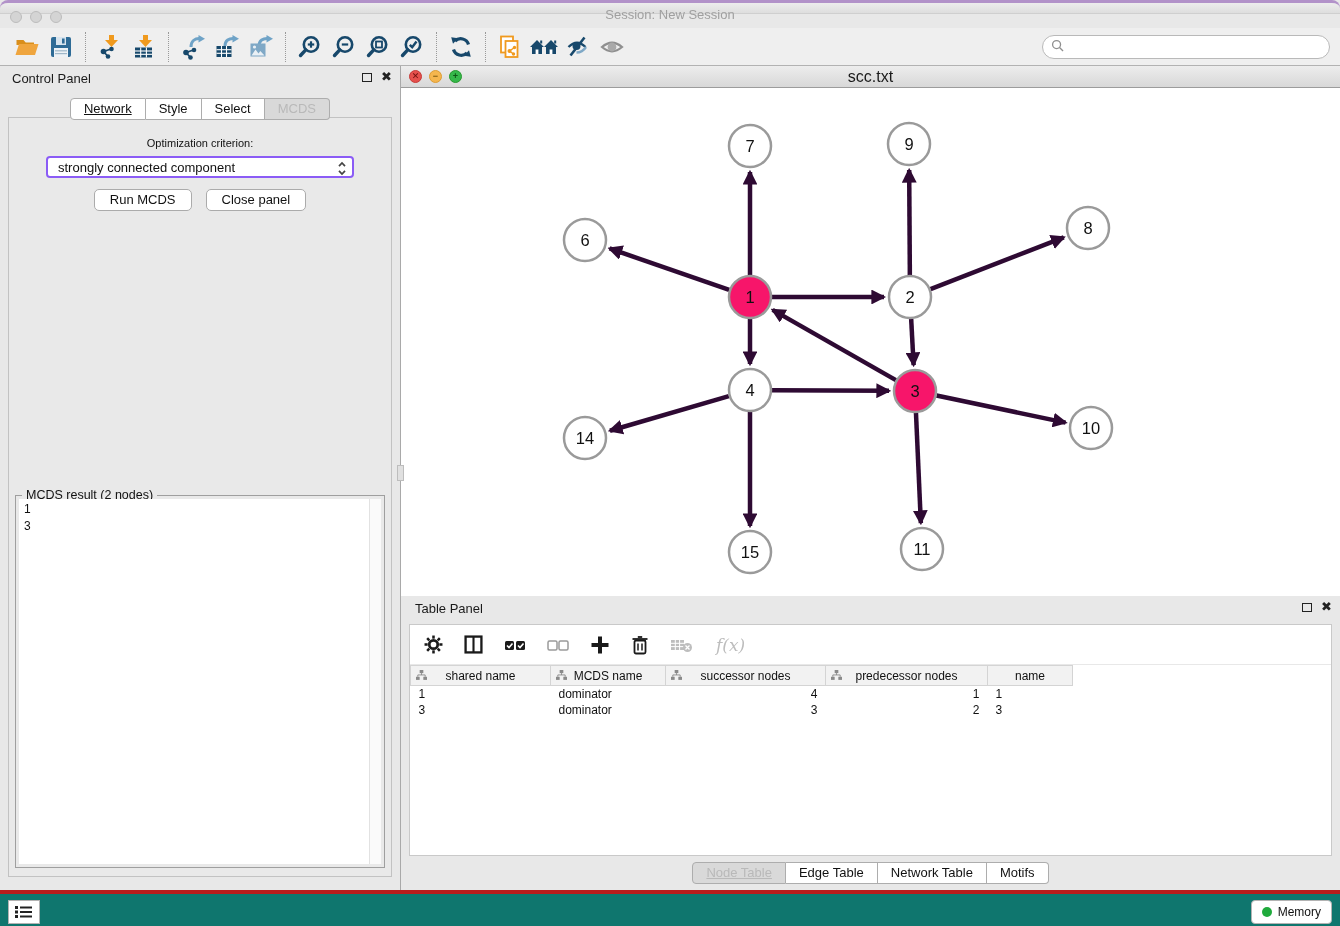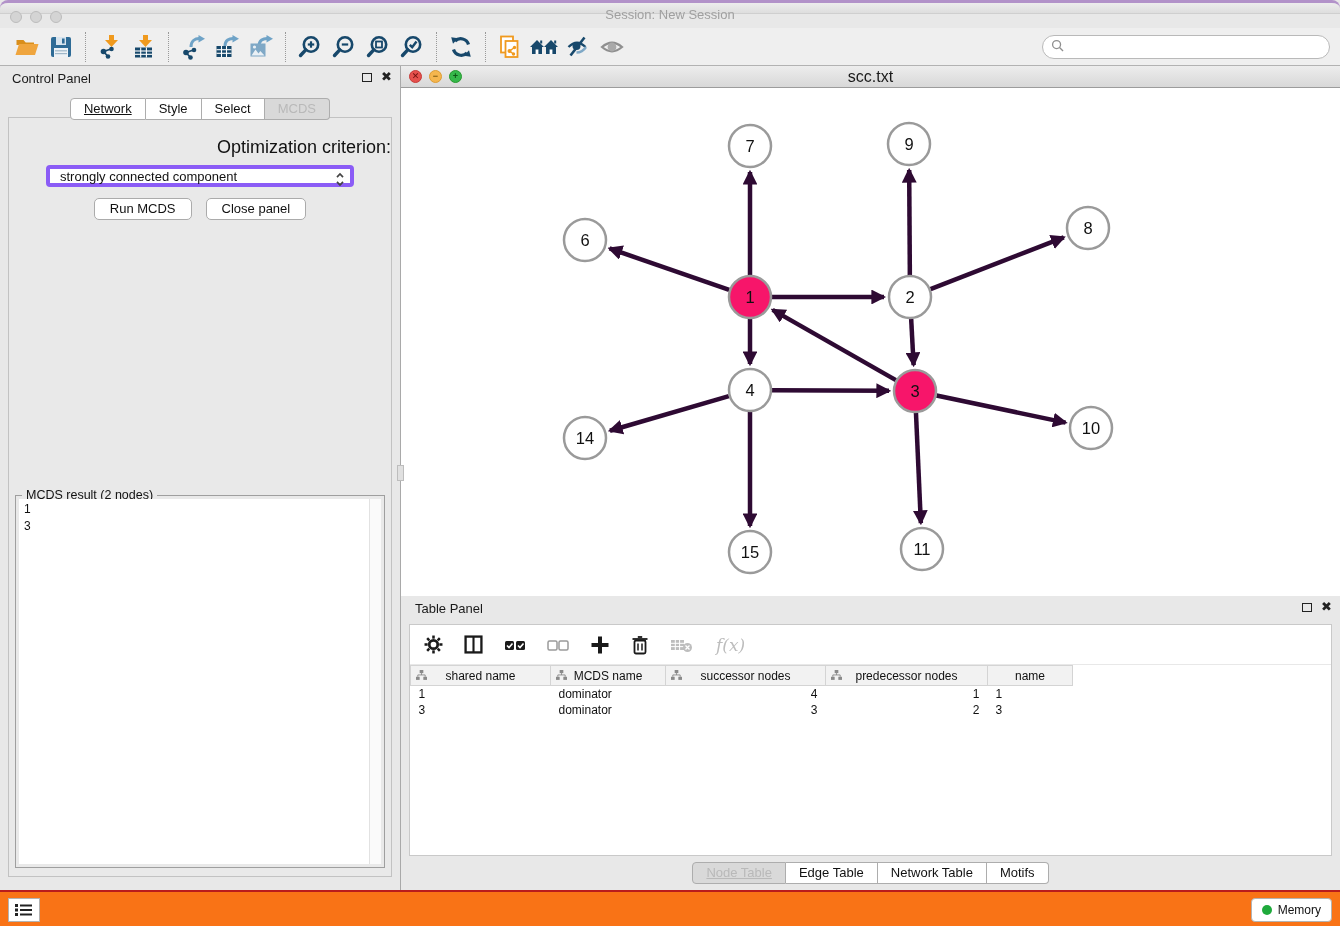--- a/index.html
+++ b/index.html
@@ -36,22 +36,22 @@
   .close-glyph { font-size:13px; font-weight:bold; color:#222; line-height:12px; }
   .cp-tabs { position:absolute; top:32px; left:0; right:0; display:flex; justify-content:center; z-index:2; }
   .seg { display:inline-flex; }
   .seg .tab { background:#fff; border:1px solid #adadad; border-left:none; padding:2px 13px;
     font-size:13px; color:#111; line-height:16px; }
   .seg .tab:first-child { border-left:1px solid #adadad; border-radius:4px 0 0 4px;text-decoration:underline; }
   .seg .tab:last-child { border-radius:0 4px 4px 0; }
   .seg .tab.active { background:#d9d9d9; color:#b9b9b9; }
   .cp-inner { position:absolute; top:51px; left:8px; right:8px; bottom:13px; background:#e9e9e9;
     border:1px solid #c2c2c2; }
-  .opt-label { margin-top:19px; text-align:right; font-size:18px; color:#111; }
-  .dropdown { margin:7px auto 0; width:308px; height:22px; background:#fff; border:4px solid #8b5cf6;
+  .opt-label { margin-top:19px; text-align:center; font-size:11px; color:#111; }
+  .dropdown { margin:7px auto 0; width:308px; height:22px; background:#fff; border:2px solid #8b5cf6;
     border-radius:4px; font-size:13px; color:#111; display:flex; align-items:center; padding-left:10px;
     position:relative; }
   .dd-stepper { position:absolute; right:5px; top:3px; }
   .btn-row { margin-top:11px; display:flex; justify-content:center; gap:14px; }
   .btn { height:22px; padding:0 15px; background:#fff; border:1px solid #ababab; border-radius:5px;
     font-size:13px; color:#111; line-height:20px; }
   .result-group { position:absolute; top:377px; left:6px; right:6px; bottom:8px; border:1px solid #9f9f9f; }
   .result-legend { position:absolute; top:-8px; left:6px; background:#e9e9e9; padding:0 4px;
     font-size:12.5px; color:#111; }
   .result-text { position:absolute; top:3px; left:3px; right:15px; bottom:3px; background:#fff;
@@ -85,22 +85,22 @@
     border-bottom:1px solid #e8e8e8; }
   .tp-tbtn { display:flex; justify-content:center; }
   .tp-table { width:100%; border-collapse:collapse; table-layout:fixed; }
   .tp-table th { background:#f2f2f2; border:1px solid #d4d4d4; height:20px; font-weight:normal;
     font-size:12px; color:#111; position:relative; text-align:center; }
   .tp-table th .col-ico { position:absolute; left:5px; top:4px; }
   .tp-table td { font-size:12px; color:#111; height:16px; padding:0 8px; }
   .tp-tabs { position:absolute; bottom:6px; left:0; right:0; display:flex; justify-content:center; }
 
   
-  .statusbar { position:absolute; bottom:0; left:0; right:0; height:36px; background:#f97316;
-    border-top:2px solid #b91c1c; }
+  .statusbar { position:absolute; bottom:0; left:0; right:0; height:36px; background:#0f766e;
+    border-top:4px solid #b91c1c; }
   .list-btn { position:absolute; left:8px; top:6px; width:32px; height:24px; background:#fff;
     border:1px solid #b3b3b3; display:flex; align-items:center; justify-content:center; }
   .memory-btn { position:absolute; right:8px; top:6px; height:24px; background:#fff; border:1px solid #b3b3b3;
     border-radius:4px; display:flex; align-items:center; gap:6px; padding:0 10px; font-size:12px; color:#111; }
   .memory-dot { width:10px; height:10px; border-radius:50%; background:#1faa3c; }
 </style>
 </head>
 <body>
 
 <div class="titlebar">

